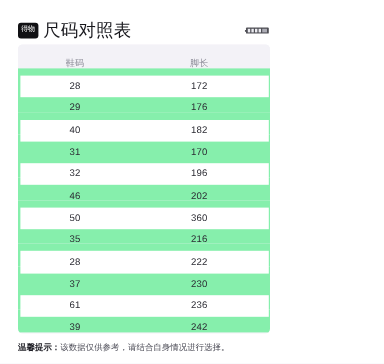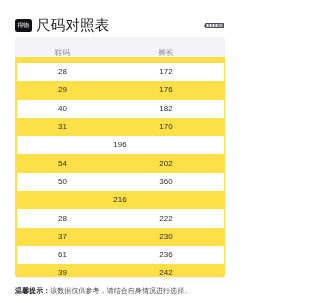--- a/index.html
+++ b/index.html
@@ -71,21 +71,21 @@
   .row {
     display: flex;
     align-items: center;
     height: 18.3px;
     box-sizing: border-box;
   }
   .row.head {
     height: 20px;
     background: #f3f2f7;
   }
-  .row.body { background: #fde047; }
+  .row.body { background: #86efac; }
   .row.body.alt .cell-wrap-inner { background: #ffffff; }
 
   .cell-wrap {
     display: flex;
     width: 100%;
     height: 100%;
     padding: 0 1.5px;
     box-sizing: border-box;
     margin-top: 12px;
   }
@@ -193,46 +193,48 @@
       <div class="cell-wrap-inner">
         <div class="cell col-size">31</div>
         <div class="cell col-len">170</div>
       </div>
     </div>
   </div>
 
   <div class="row body alt">
     <div class="cell-wrap">
       <div class="cell-wrap-inner">
+        <div class="cell col-size">32</div>
         <div class="cell col-len">196</div>
       </div>
     </div>
   </div>
 
   <div class="row body">
     <div class="cell-wrap">
       <div class="cell-wrap-inner">
-        <div class="cell col-size">54</div>
+        <div class="cell col-size">46</div>
         <div class="cell col-len">202</div>
       </div>
     </div>
   </div>
 
   <div class="row body alt">
     <div class="cell-wrap">
       <div class="cell-wrap-inner">
         <div class="cell col-size">50</div>
         <div class="cell col-len">360</div>
       </div>
     </div>
   </div>
 
   <div class="row body">
     <div class="cell-wrap">
       <div class="cell-wrap-inner">
+        <div class="cell col-size">35</div>
         <div class="cell col-len">216</div>
       </div>
     </div>
   </div>
 
   <div class="row body alt">
     <div class="cell-wrap">
       <div class="cell-wrap-inner">
         <div class="cell col-size">28</div>
         <div class="cell col-len">222</div>

